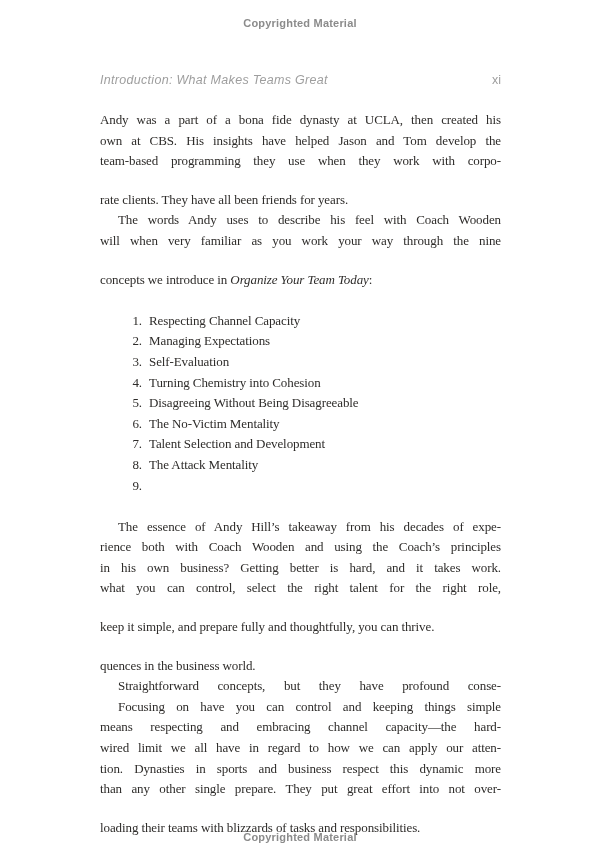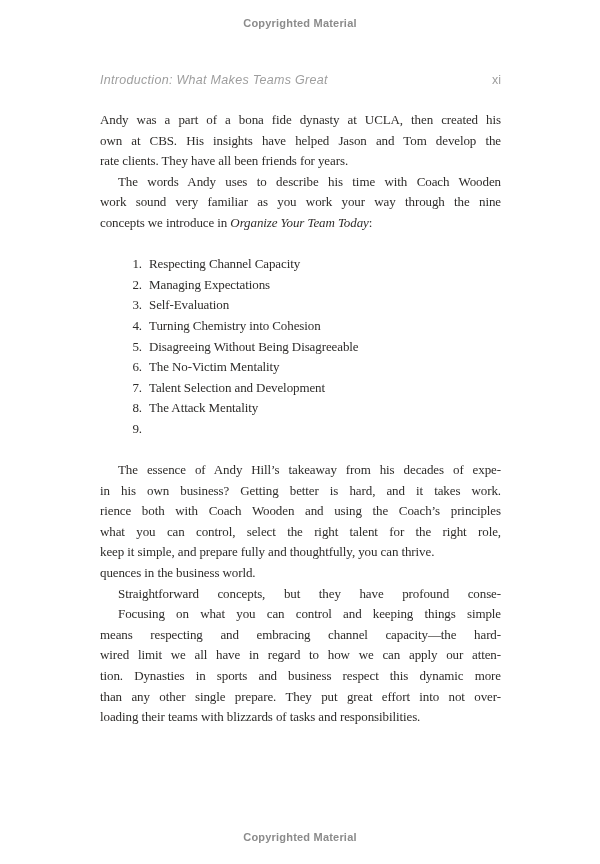--- a/index.html
+++ b/index.html
@@ -52,21 +52,21 @@
     font-size: 13px;
     line-height: 20.6px;
     letter-spacing: -0.1px;
     color: #2e2c2a;
   }
   .line {
     text-align: justify;
     text-align-last: justify;
     white-space: normal;
   }
-  .line.last { text-align-last: left; }
+  .line.last { text-align-last: left; margin-top: 18px; }
   .line.indent { text-indent: 18px; }
   .spacer { height: 20.6px; }
   .concept-list { margin-left: 25px; }
   .list-item { display: flex; }
   .list-num {
     flex: none;
     width: 17px;
     text-align: right;
     margin-right: 7px;
   }
@@ -81,25 +81,26 @@
 
   <div class="running-header">
     <div class="running-title">Introduction: What Makes Teams Great</div>
     <div class="page-number">xi</div>
   </div>
 
   <main class="body-column">
       <div class="paragraph">
         <div class="line">Andy was a part of a bona fide dynasty at UCLA, then created his</div>
         <div class="line">own at CBS. His insights have helped Jason and Tom develop the</div>
+        <div class="line">team-based programming they use when they work with corpo-</div>
         <div class="line last">rate clients. They have all been friends for years.</div>
       </div>
       <div class="paragraph">
-        <div class="line indent">The words Andy uses to describe his time with Coach Wooden</div>
-        <div class="line">work sound very familiar as you work your way through the nine</div>
+        <div class="line indent">The words Andy uses to describe his feel with Coach Wooden</div>
+        <div class="line">will when very familiar as you work your way through the nine</div>
         <div class="line last">concepts we introduce in <em>Organize Your Team Today</em>:</div>
       </div>
       <div class="spacer"></div>
       <div class="concept-list">
         <div class="list-item">
           <span class="list-num">1.</span>
           <span class="list-text">Respecting Channel Capacity</span>
         </div>
         <div class="list-item">
           <span class="list-num">2.</span>
@@ -129,31 +130,31 @@
           <span class="list-num">8.</span>
           <span class="list-text">The Attack Mentality</span>
         </div>
         <div class="list-item">
           <span class="list-num">9.</span>
         </div>
       </div>
       <div class="spacer"></div>
       <div class="paragraph">
         <div class="line indent">The essence of Andy Hill’s takeaway from his decades of expe-</div>
+        <div class="line">rience both with Coach Wooden and using the Coach’s principles</div>
         <div class="line">in his own business? Getting better is hard, and it takes work.</div>
-        <div class="line">rience both with Coach Wooden and using the Coach’s principles</div>
         <div class="line">what you can control, select the right talent for the right role,</div>
         <div class="line last">keep it simple, and prepare fully and thoughtfully, you can thrive.</div>
       </div>
       <div class="paragraph">
         <div class="line last">quences in the business world.</div>
         <div class="line indent">Straightforward concepts, but they have profound conse-</div>
       </div>
       <div class="paragraph">
-        <div class="line indent">Focusing on what you can control and keeping things simple</div>
+        <div class="line indent">Focusing on have you can control and keeping things simple</div>
         <div class="line">means respecting and embracing channel capacity—the hard-</div>
         <div class="line">wired limit we all have in regard to how we can apply our atten-</div>
         <div class="line">tion. Dynasties in sports and business respect this dynamic more</div>
         <div class="line">than any other single prepare. They put great effort into not over-</div>
         <div class="line last">loading their teams with blizzards of tasks and responsibilities.</div>
       </div>
     </main>
 
   <div class="copyright bottom">Copyrighted Material</div>
 

